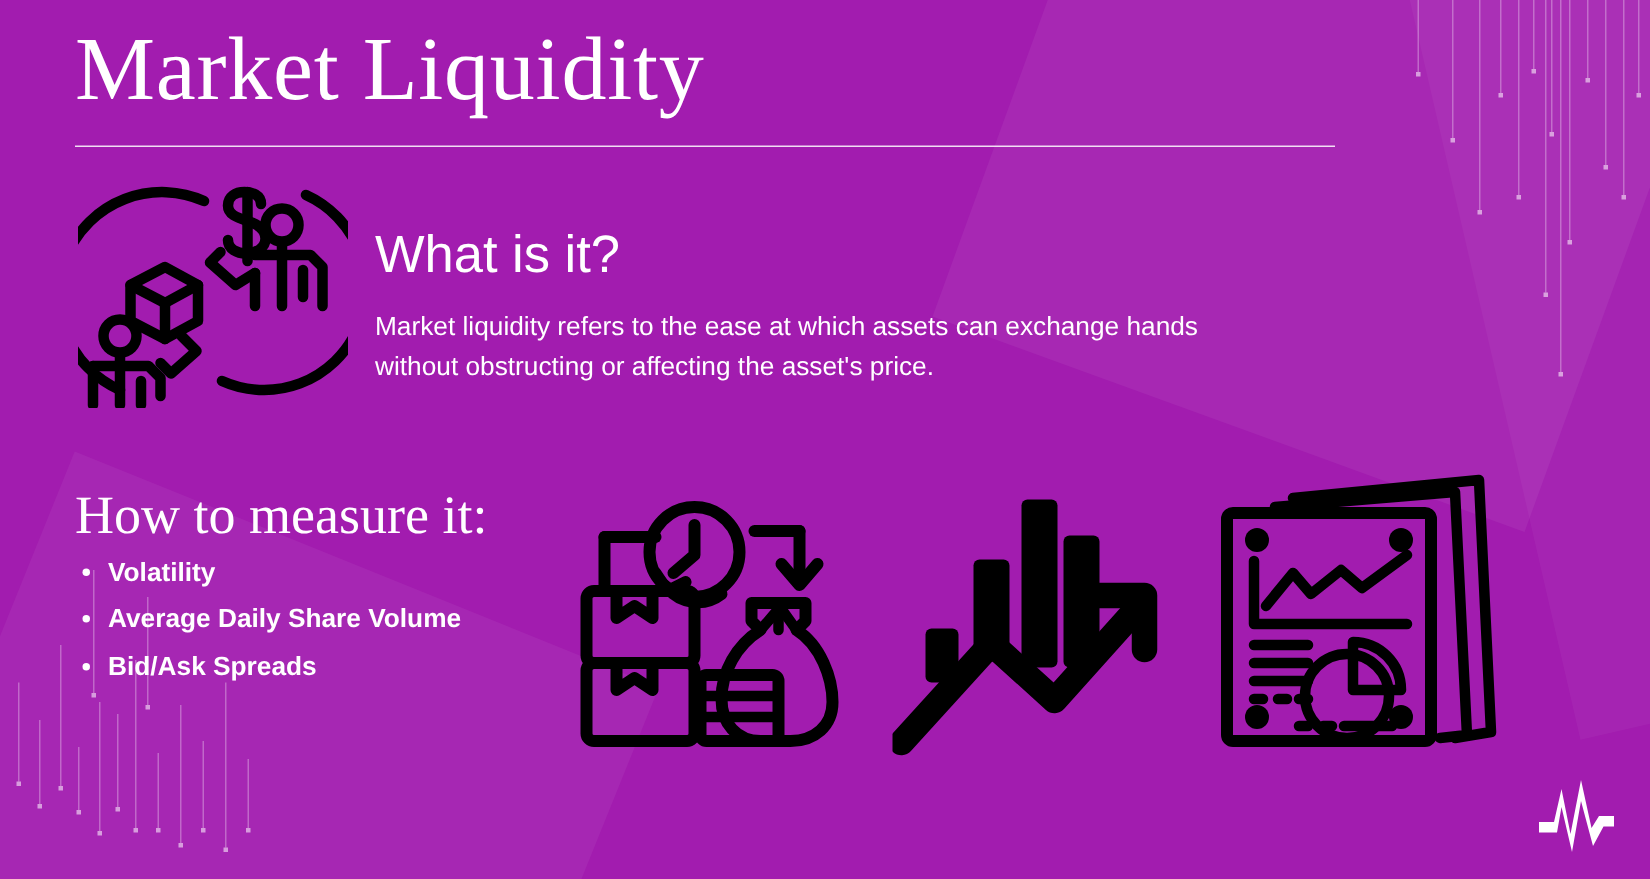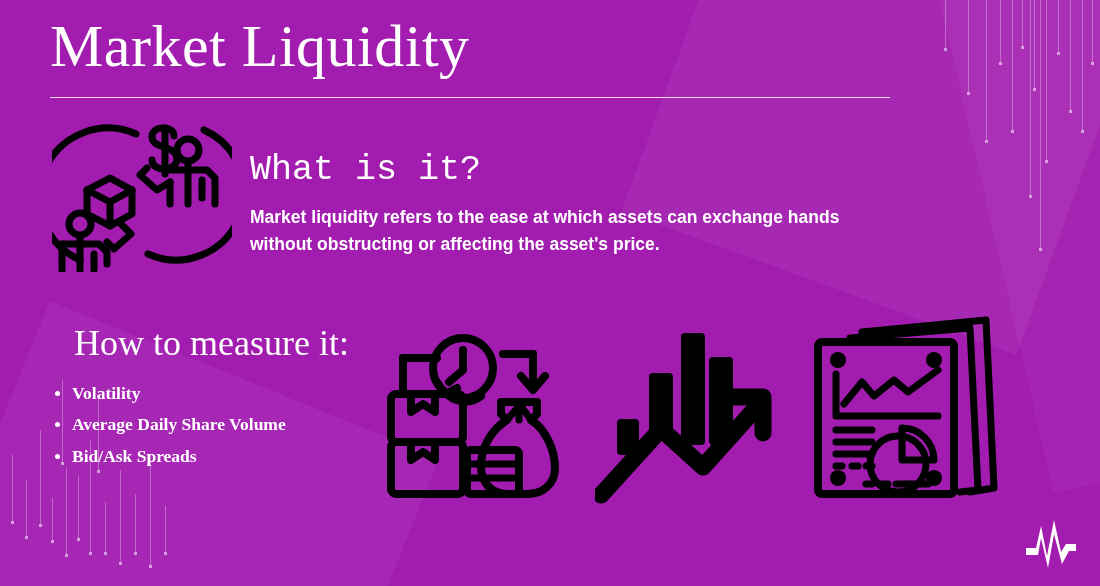--- a/index.html
+++ b/index.html
@@ -93,55 +93,53 @@
     position: absolute;
     left: 52px;
     top: 112px;
     width: 180px;
     height: 160px;
   }
   .whatis-heading {
     position: absolute;
     left: 250px;
     top: 150px;
-    font-family: Liberation Mono, monospace;
+    font-family: Liberation Sans, sans-serif;
     font-size: 35px;
     color: #ffffff;
     white-space: nowrap;
   }
   .whatis-body {
     position: absolute;
     left: 250px;
     top: 204px;
     width: 600px;
     font-size: 17.5px;
-    font-weight: bold;
+    font-weight: normal;
     line-height: 1.52;
     color: #ffffff;
   }
 
   
   .measure-heading {
     position: absolute;
     left: 50px;
     top: 322px;
     font-family: "Liberation Serif", serif;
     font-size: 36px;
     color: #ffffff;
     white-space: nowrap;
-    margin-left: 24px;
   }
   .measure-list {
     position: absolute;
     left: 50px;
-    top: 384px;
+    top: 372px;
     margin: 0;
     padding: 0;
     list-style: none;
-    font-family: Liberation Serif, serif;
   }
   .measure-list li {
     position: relative;
     padding-left: 22px;
     margin-bottom: 12px;
     font-size: 17.5px;
     font-weight: bold;
     color: #ffffff;
     line-height: 1.1;
     white-space: nowrap;

